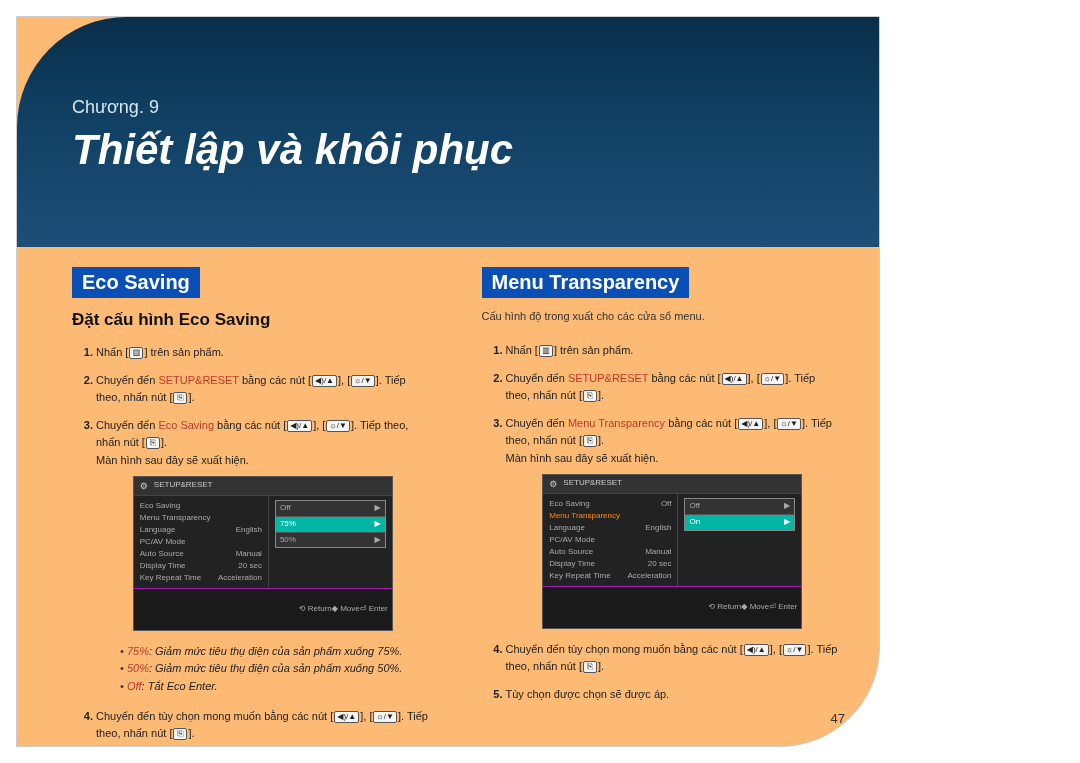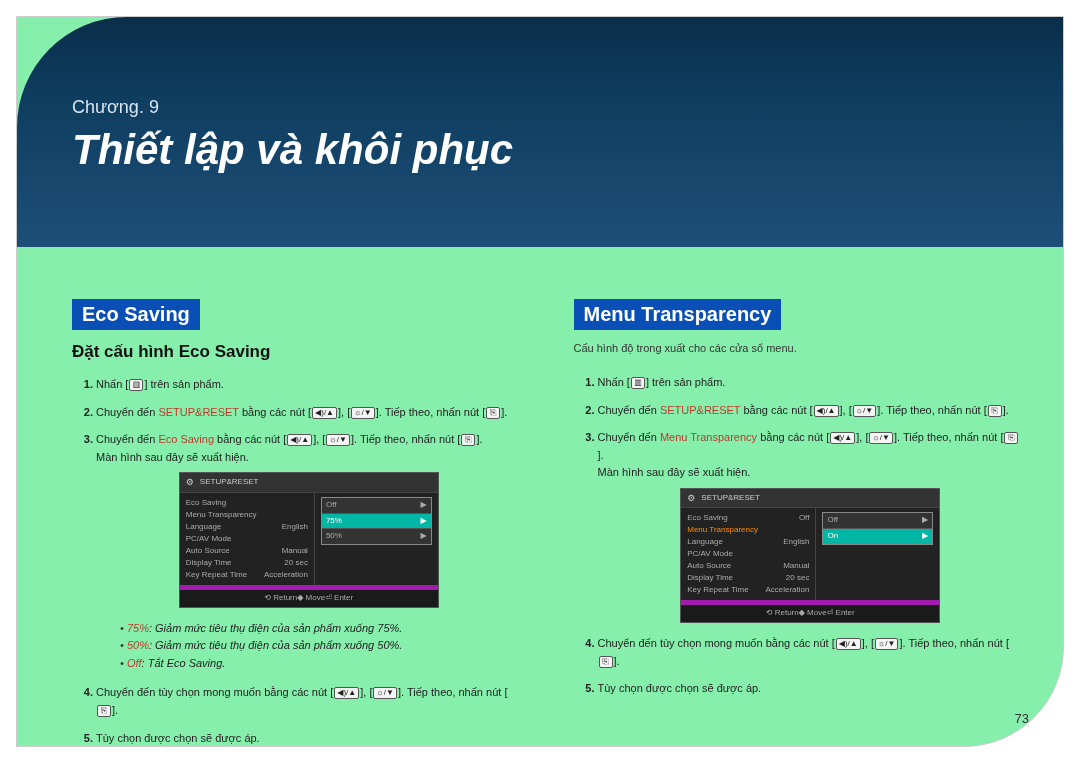--- a/index.html
+++ b/index.html
@@ -7,44 +7,43 @@
     font-family: Arial, "Helvetica", sans-serif;
     background: #fff;
     width: 1080px;
     height: 763px;
     position: relative;
     overflow: hidden;
   }
   .page {
     position: absolute;
     left: 16px; top: 16px;
-    width: 1048px; height: 731px;
+    width: 864px; height: 731px;
     border: 1px solid #ccc;
     border-bottom-right-radius: 100px;
     overflow: hidden;
-    background: #86efac;
+    background: #fdba74;
   }
   .header-band {
     position: absolute;
     left: 0; top: 0;
     width: 100%;
     height: 230px;
     background: linear-gradient(180deg, #0a2e4a 0%, #0e3d5f 35%, #1e4f78 100%);
     border-top-left-radius: 110px;
     color: #fff;
     padding: 30px 50px 0 55px;
   }
   .chapter-label { font-size: 18px; margin-top: 50px; color: #d7e6f0; }
   .chapter-title { font-size: 42px; font-weight: bold; margin-top: 8px; font-style: italic; }
   .content {
     position: absolute;
     top: 250px; left: 55px; right: 40px; bottom: 30px;
     display: flex;
     gap: 52px;
-    margin-top: 32px;
   }
   .col { flex: 1; font-size: 11px; color: #222; }
   .sec-title {
     display: inline-block;
     background: #0a4fb5;
     color: #fff;
     font-weight: bold;
     font-size: 20px;
     padding: 4px 10px;
     margin-bottom: 12px;
@@ -92,23 +91,23 @@
   .osd-row.sel { color: #ff8c00; }
   .osd-right-box {
     border: 1px solid #888;
     background: #333;
     display: flex; flex-direction: column;
   }
   .osd-opt { padding: 1px 4px; border-bottom: 1px solid #555; display: flex; justify-content: space-between; }
   .osd-opt:last-child { border-bottom: none; }
   .osd-opt.hi { background: #00b6a4; color: #fff; }
   .osd-foot {
-    background: #1a1a1a; border-top: 5px solid #a21caf;
-    display: flex; justify-content: center;
-    color: #aaa; font-size: 8px; padding: 2px 4px;
+    background: #1a1a1a; border-top: 1px solid #a21caf;
+    display: flex; justify-content: flex-end;
+    color: #aaa; font-size: 8px; padding: 14px 4px;
   }
   ul.bullets { list-style: none; padding-left: 24px; margin-top: 4px; margin-bottom: 12px; }
   ul.bullets li::before { content: "• "; color: #333; }
   ul.bullets li { line-height: 1.6; font-style: italic; }
   .page-no {
     position: absolute;
     right: 34px; bottom: 20px;
     font-size: 13px;
     color: #333;
   }
@@ -180,21 +179,21 @@
             </div>
             <div class="osd-foot">
               <span>⟲ Return</span>
               <span>◆ Move</span>
               <span>⏎ Enter</span>
             </div>
           </div>
           <ul class="bullets">
             <li><span class="kw">75%</span><span>: Giảm mức tiêu thụ điện của sản phẩm xuống 75%.</span></li>
             <li><span class="kw">50%</span><span>: Giảm mức tiêu thụ điện của sản phẩm xuống 50%.</span></li>
-            <li><span class="kw">Off</span><span>: Tắt Eco Saving.</span></li>
+            <li><span class="kw">Off</span><span>: Tắt Eco Enter.</span></li>
           </ul>
         </li>
         <li>
           <span>Chuyển đến tùy chọn mong muốn bằng các nút [</span><span class="icon">◀)/▲</span><span>], [</span><span class="icon">☼/▼</span><span>]. Tiếp theo, nhấn nút [</span><span class="icon square">⎘</span><span>].</span>
         </li>
         <li>Tùy chọn được chọn sẽ được áp.</li>
       </ol>
     </div>
 
     <div class="col">
@@ -258,14 +257,14 @@
           </div>
         </li>
         <li>
           <span>Chuyển đến tùy chọn mong muốn bằng các nút [</span><span class="icon">◀)/▲</span><span>], [</span><span class="icon">☼/▼</span><span>]. Tiếp theo, nhấn nút [</span><span class="icon square">⎘</span><span>].</span>
         </li>
         <li>Tùy chọn được chọn sẽ được áp.</li>
       </ol>
     </div>
   </div>
 
-  <div class="page-no">73</div>
+  <div class="page-no">47</div>
 </div>
 
 </body></html>

